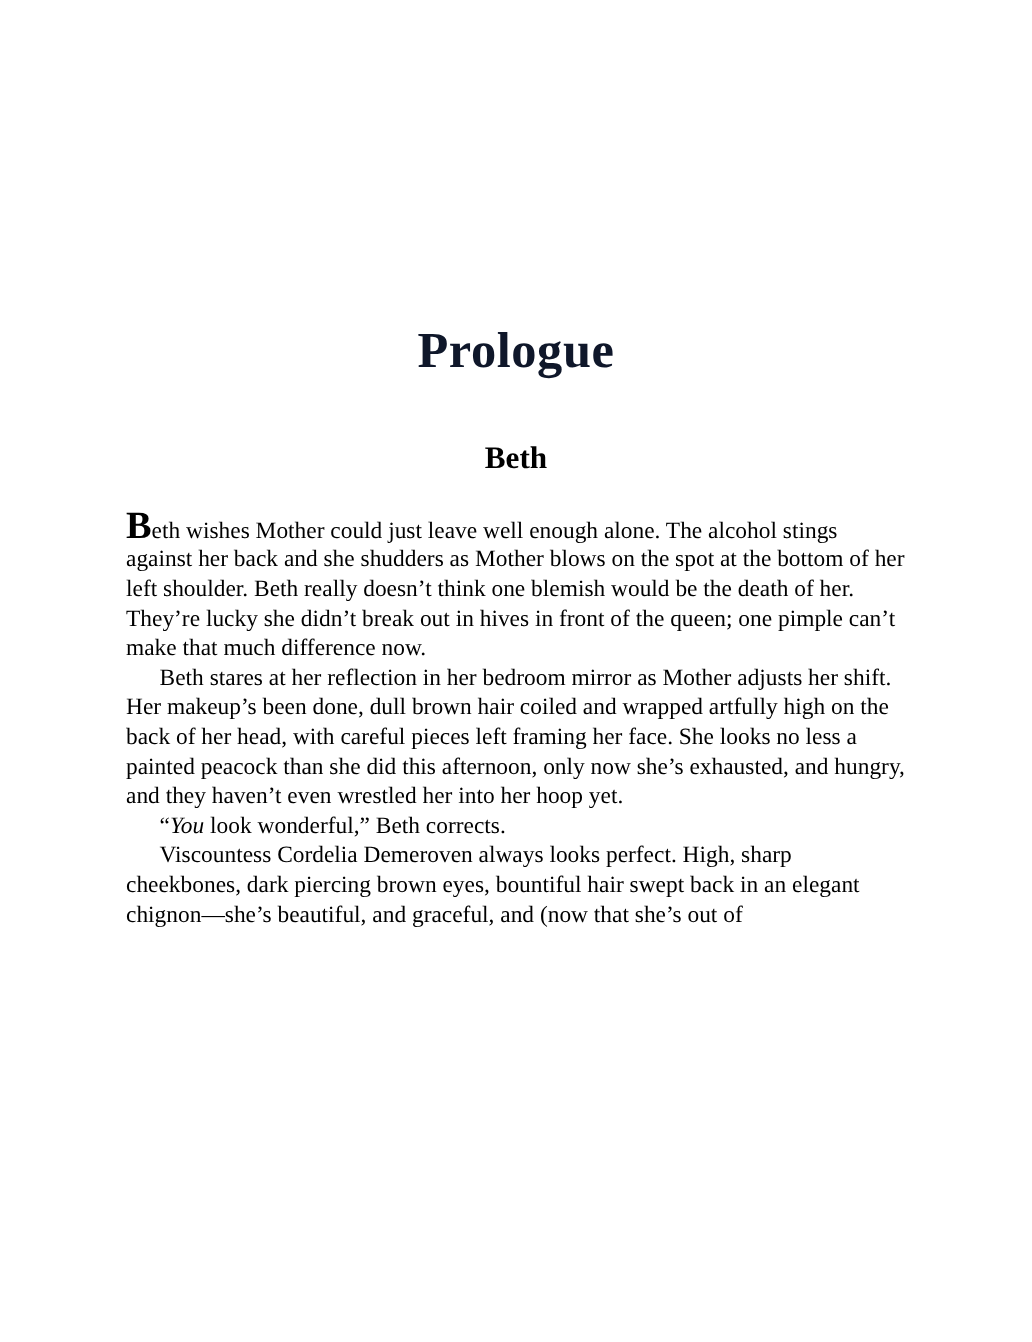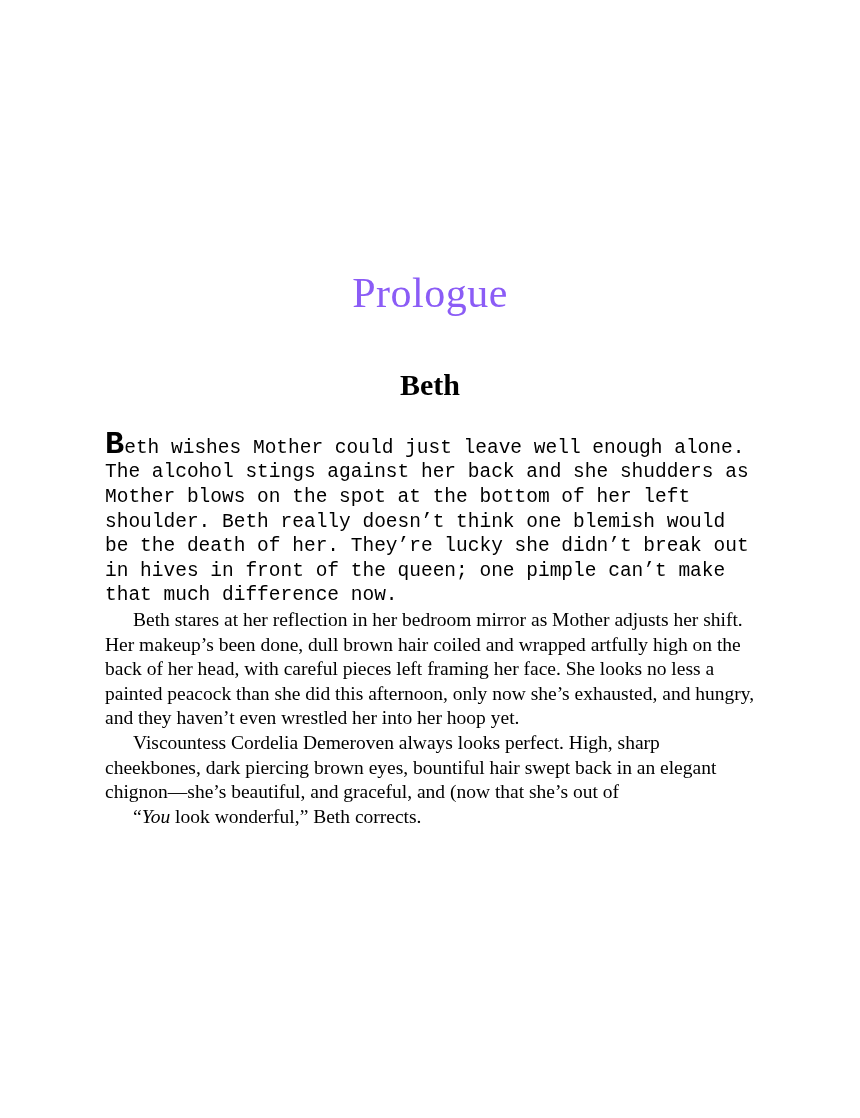--- a/index.html
+++ b/index.html
@@ -16,51 +16,50 @@
     color: #000000;
     overflow: hidden;
     box-sizing: border-box;
     padding: 0 105px;
   }
   .chapter-title {
     margin: 269px 0 0 0;
     text-align: center;
     font-size: 42px;
     line-height: 1.15;
-    font-weight: normal;
-    color: #8b5cf6;
+    font-weight: bold;
+    color: #0f172a;
     letter-spacing: 0.5px;
   }
   .date-line {
     margin: 102px 0 0 0;
     font-size: 19px;
     line-height: 1.3;
     font-style: italic;
   }
   .section-heading {
     margin: 49px 0 0 0;
     text-align: center;
-    font-size: 30px;
+    font-size: 26px;
     line-height: 1.25;
     font-weight: bold;
   }
   .body-text {
     margin-top: 32px;
     font-size: 19.5px;
     line-height: 24.6px;
     text-align: left;
   }
   .para {
     margin: 0;
     padding: 0;
     text-indent: 28px;
   }
   .para.first {
     text-indent: 0;
-    font-family: Liberation Mono, monospace;
   }
   .initial {
     font-size: 32px;
     font-weight: bold;
     line-height: 0;
   }
   em.word-emphasis {
     font-style: italic;
   }
 </style>
@@ -74,19 +73,19 @@
 
   <h2 class="section-heading">Beth</h2>
 
   <div class="body-text">
 
     <p class="para first"><span class="initial">B</span><span>eth wishes Mother could just leave well enough alone. The alcohol stings against her back and she shudders as Mother blows on the spot at the bottom of her left shoulder. Beth really doesn’t think one blemish would be the death of her. They’re lucky she didn’t break out in hives in front of the queen; one pimple can’t make that much difference now.</span></p>
 
     <p class="para">Beth stares at her reflection in her bedroom mirror as Mother adjusts her shift. Her makeup’s been done, dull brown hair coiled and wrapped artfully high on the back of her head, with careful pieces left framing her face. She looks no less a painted peacock than she did this afternoon, only now she’s exhausted, and hungry, and they haven’t even wrestled her into her hoop yet.</p>
 
 
+    <p class="para"><span>“</span><em class="word-emphasis">You</em><span> look wonderful,” Beth corrects.</span></p>
+
     <p class="para">Viscountess Cordelia Demeroven always looks perfect. High, sharp cheekbones, dark piercing brown eyes, bountiful hair swept back in an elegant chignon—she’s beautiful, and graceful, and (now that she’s out of</p>
-
-    <p class="para"><span>“</span><em class="word-emphasis">You</em><span> look wonderful,” Beth corrects.</span></p>
 
   </div>
 
 </div>
 
 </body></html>

